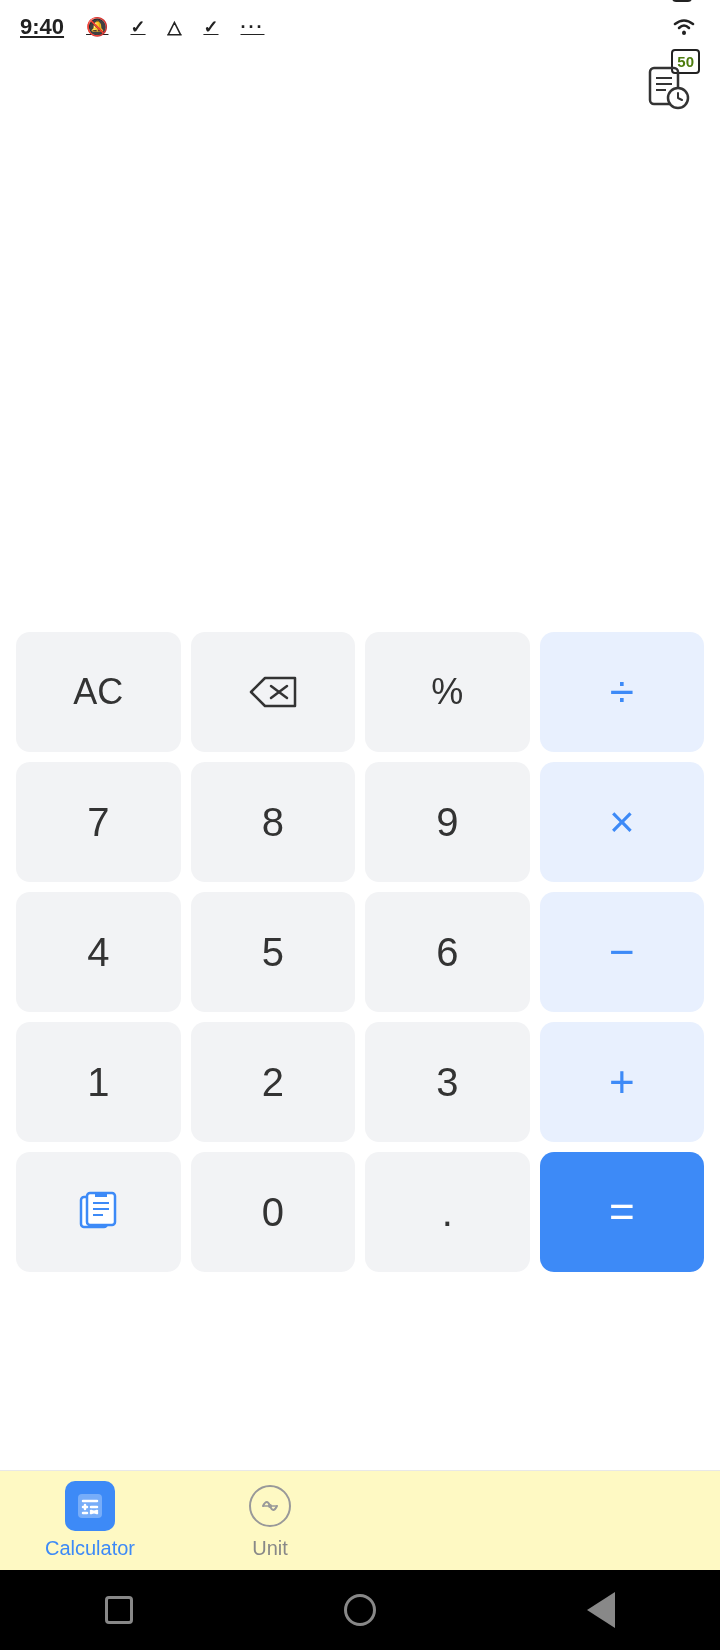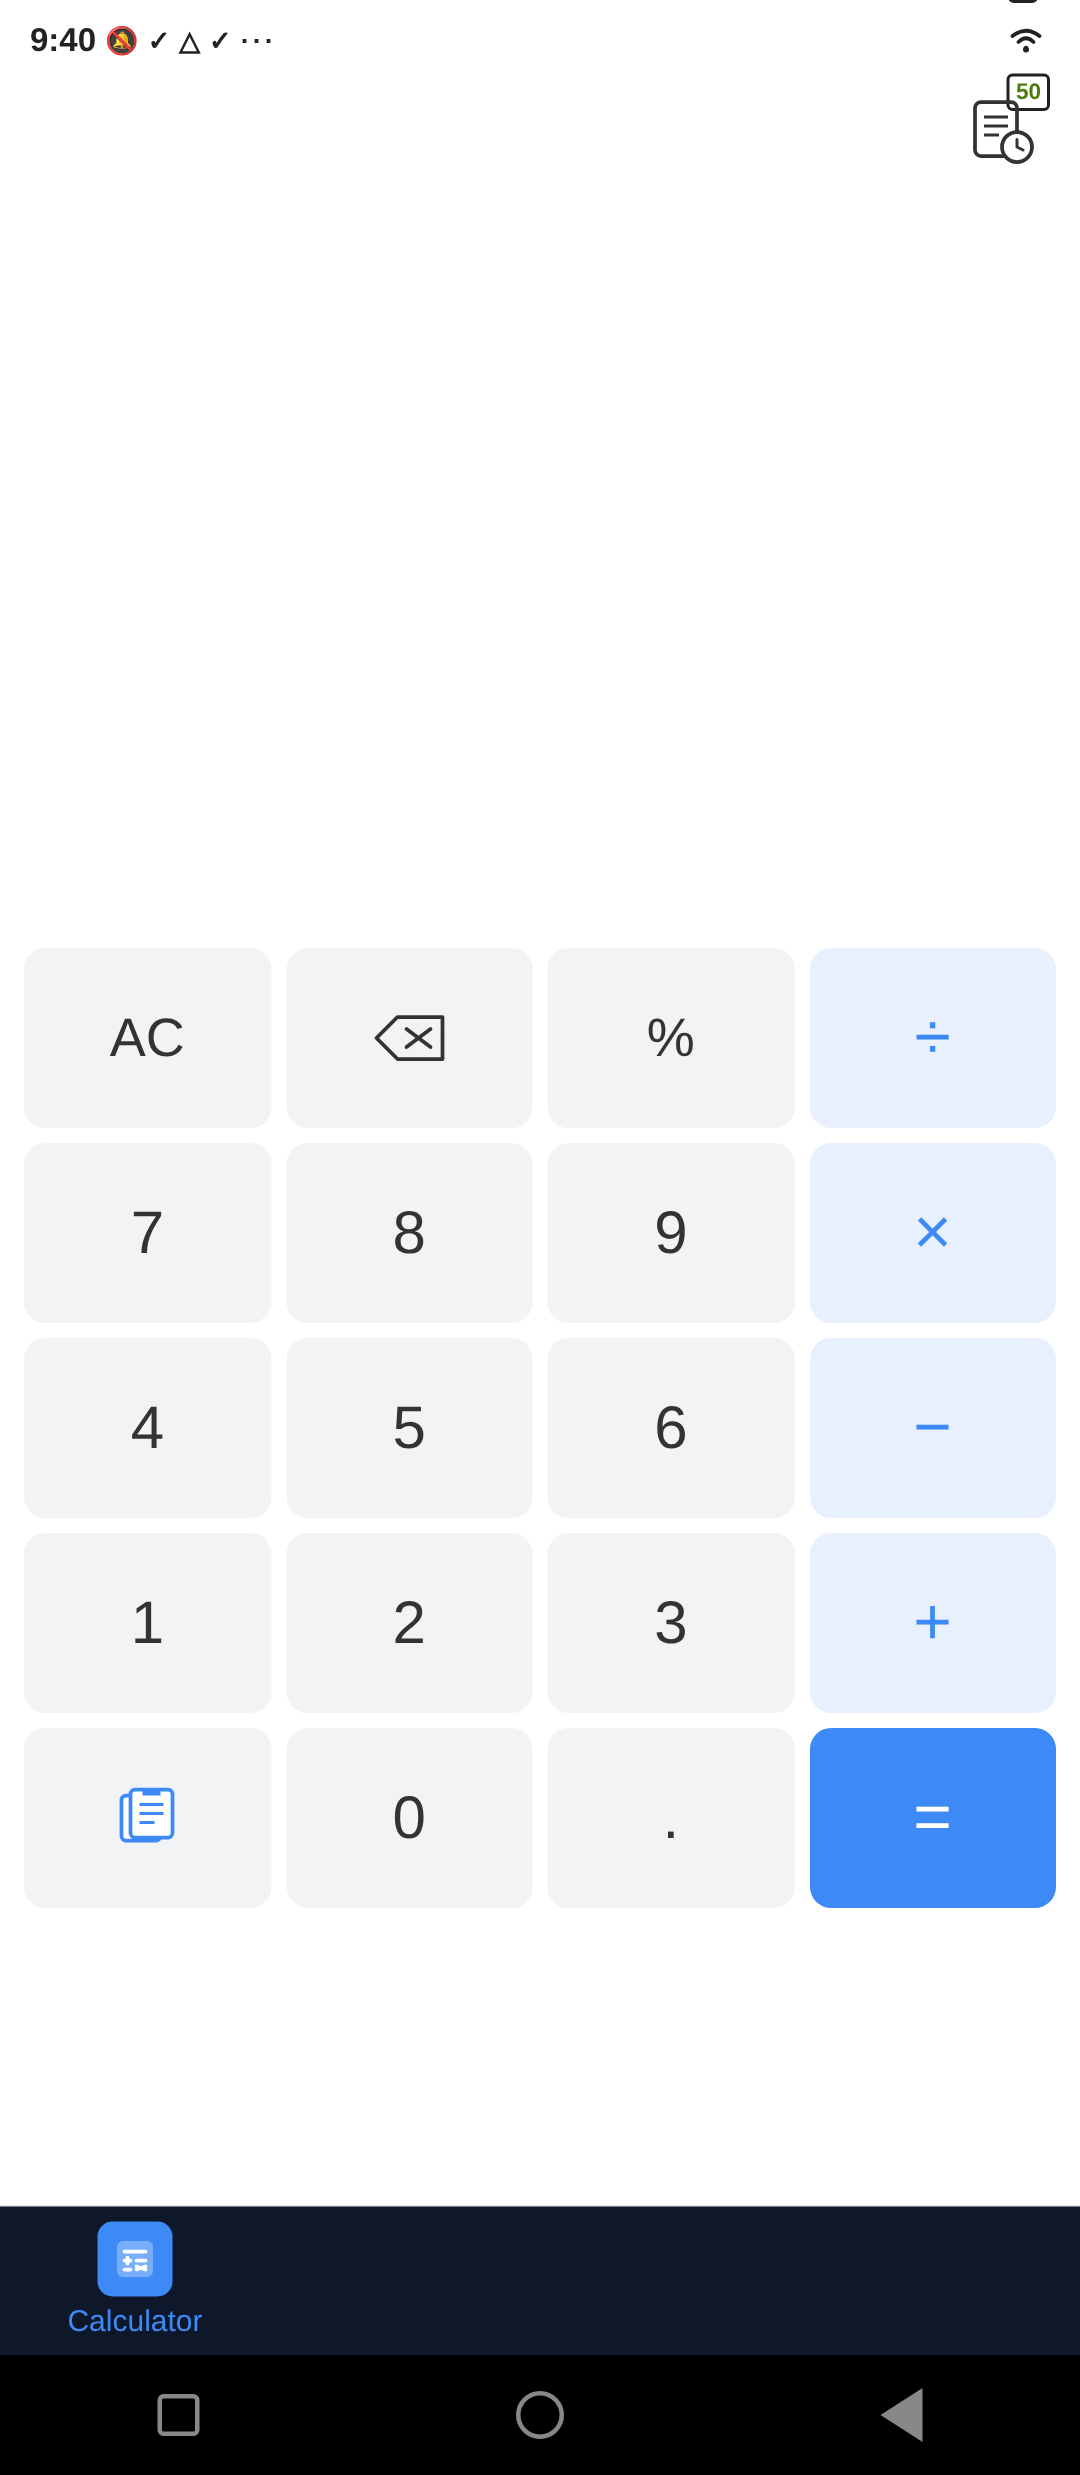--- a/index.html
+++ b/index.html
@@ -18,24 +18,25 @@
     .status-bar {
       display: flex;
       justify-content: space-between;
       align-items: center;
       padding: 10px 20px 6px 20px;
       height: 50px;
     }
     .status-left {
       display: flex;
       align-items: center;
-      gap: 6px;
+      gap: 22px;
       font-size: 22px;
       font-weight: 600;
       color: #222;
+      text-decoration: underline;
     }
     .status-right {
       display: flex;
       align-items: flex-start;
       gap: 8px;
       font-size: 18px;
       color: #4d7c0f;
       flex-direction: column;
     }
     .battery-box {
@@ -115,21 +116,21 @@
       color: #3d8af7;
     }
 
     
     .bottom-nav {
       position: absolute;
       bottom: 80px;
       left: 0;
       right: 0;
       height: 100px;
-      background: #0f172a;
+      background: #fef9c3;
       border-top: 1px solid #e8e8e8;
       display: grid;
       grid-template-columns: repeat(4, 1fr);
       align-items: center;
     }
     .nav-item {
       display: flex;
       flex-direction: column;
       align-items: center;
       justify-content: center;
@@ -318,20 +319,31 @@
           <line x1="15" y1="15" x2="21" y2="15" stroke="white" stroke-width="2.5" stroke-linecap="round"></line>
           <line x1="7" y1="21" x2="11" y2="21" stroke="white" stroke-width="2.5" stroke-linecap="round"></line>
           <line x1="15" y1="19" x2="21" y2="21" stroke="white" stroke-width="2.5" stroke-linecap="round"></line>
           <line x1="15" y1="21" x2="21" y2="19" stroke="white" stroke-width="2.5" stroke-linecap="round"></line>
         </svg>
       </div>
     </div>
     <span class="nav-item-label active">Calculator</span>
   </div>
 
+  <div class="nav-item">
+    <div class="nav-item-icon">
+      <svg width="46" height="46" viewBox="0 0 46 46" fill="none">
+        <circle cx="23" cy="23" r="20" stroke="#999" stroke-width="2"></circle>
+        <path d="M16 23 Q20 15 23 23 Q26 31 30 23" stroke="#999" stroke-width="2" fill="none" stroke-linecap="round"></path>
+        <line x1="16" y1="23" x2="30" y2="23" stroke="#999" stroke-width="1.5"></line>
+        <circle cx="23" cy="23" r="2" fill="#999"></circle>
+      </svg>
+    </div>
+    <span class="nav-item-label">Unit</span>
+  </div>
 
 
 </div>
 
 <div class="android-nav">
   <div class="android-btn">
     <div class="android-square"></div>
   </div>
   <div class="android-btn">
     <div class="android-circle"></div>

